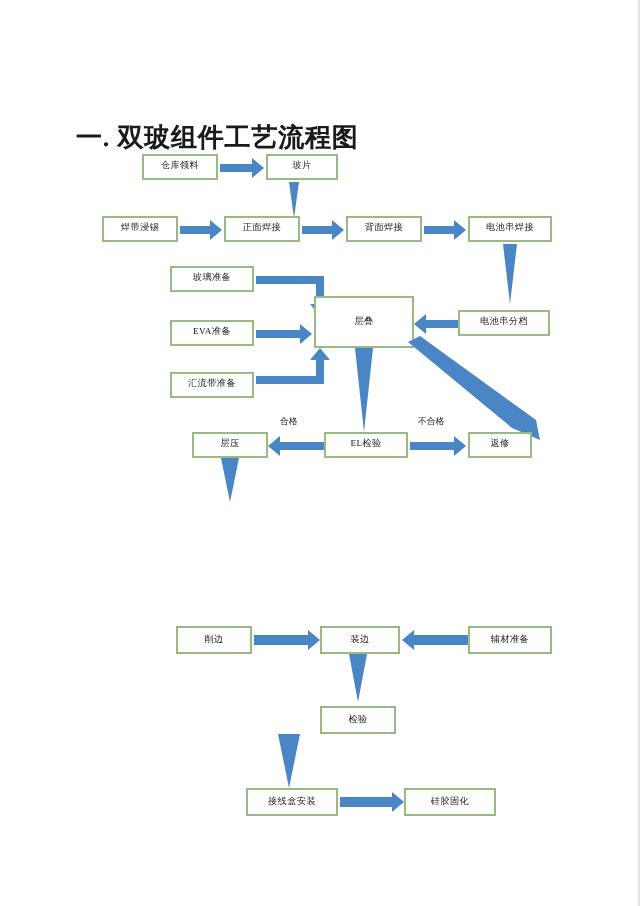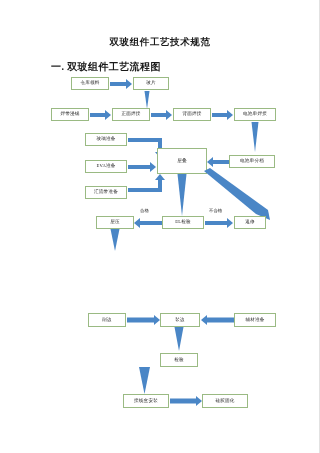--- a/index.html
+++ b/index.html
@@ -32,22 +32,22 @@
     width: 320px;
     text-align: center;
     font-size: 9.5px;
     font-weight: bold;
     color: #1a1a1a;
     letter-spacing: 0.6px;
   }
   .section-heading {
     position: absolute;
     top: 60px;
-    left: 51px;
-    font-size: 10px;
+    left: 38px;
+    font-size: 13px;
     font-weight: bold;
     color: #1a1a1a;
     letter-spacing: 0.4px;
   }
   
   .node {
     position: absolute;
     box-sizing: border-box;
     background: #ffffff;
     border: 1px solid #9aba83;
@@ -103,21 +103,20 @@
   .elbow .h { position: absolute; background: #4a86c6; }
   .elbow .v { position: absolute; background: #4a86c6; }
 </style>
 </head>
 <body>
 
 <div id="page">
 
   <div class="page-border-right"></div>
 
-  <div class="doc-title">双玻组件工艺技术规范</div>
   <div class="section-heading">一.  双玻组件工艺流程图</div>
 
   <div class="node" style="left:71px; top:77px; width:38px; height:13px;">仓库领料</div>
 
   <div class="arrow ar-r" style="left:110px; top:78px; width:22px; height:11px;">
     <div class="shaft" style="width:17px; height:4px;"></div>
     <div class="head"></div>
   </div>
 
   <div class="node" style="left:133px; top:77px; width:36px; height:13px;">玻片</div>

